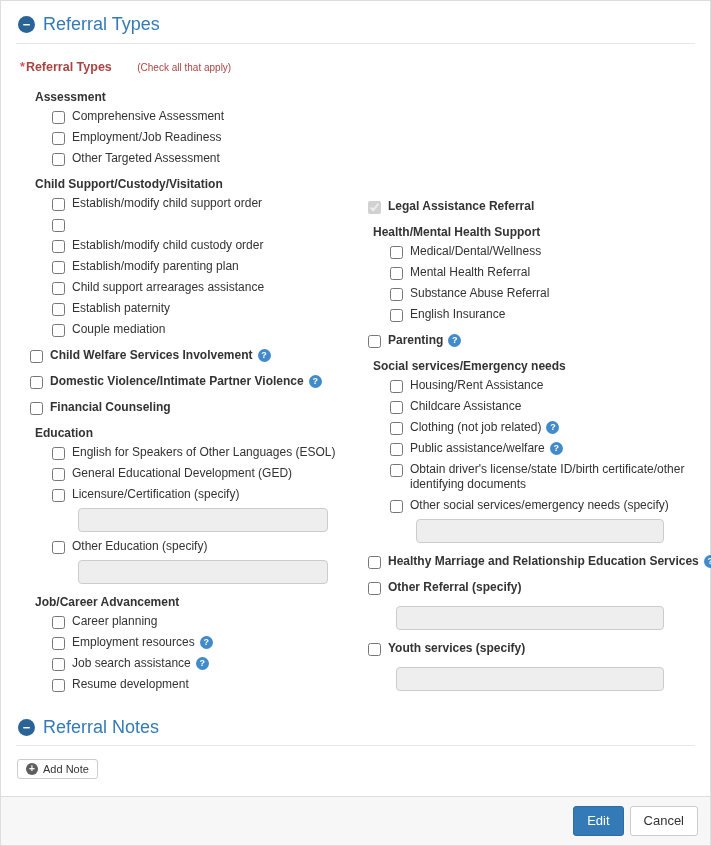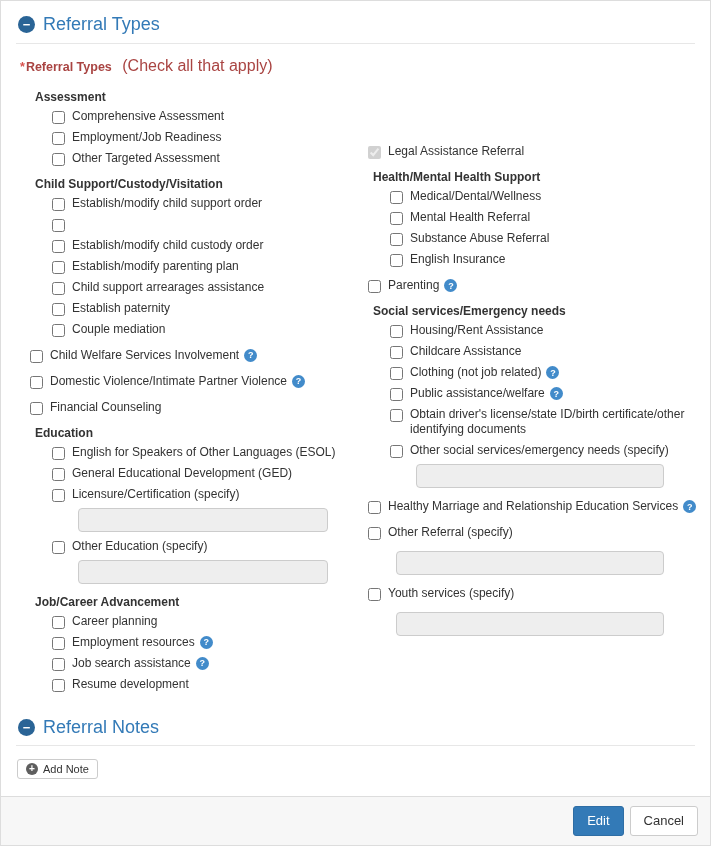--- a/index.html
+++ b/index.html
@@ -5,31 +5,31 @@
   *{box-sizing:border-box;margin:0;padding:0}
   body{font-family:"Liberation Sans",sans-serif;color:#333;background:#fff}
   .page{width:711px;min-height:846px;background:#fff;border:1px solid #ddd;display:flex;flex-direction:column}
   .content{padding:6px 15px 0;flex:1 0 auto}
   .section-header{display:flex;align-items:center;padding:7px 2px 8px;border-bottom:1px solid #e7e7e7}
   .collapse-icon{width:17px;height:17px;min-width:17px;border-radius:50%;background:#2a6496;color:#fff;display:inline-flex;align-items:center;justify-content:center;font-size:13px;font-weight:700;line-height:1;cursor:pointer;user-select:none}
   .section-title{color:#337ab7;font-size:18px;margin-left:8px;line-height:1.15}
   .required-row{margin:13px 0 4px 4px}
   .req-star{color:#d9534f;font-weight:700;font-size:12.5px;margin-right:1px}
   .req-label{color:#a94442;font-weight:700;font-size:12.5px}
-  .req-hint{color:#a94442;font-size:16px;margin-left:6px}
-  .columns{display:flex;align-items:center;padding-left:14px}
+  .req-hint{color:#a94442;font-size:10px;margin-left:21px}
+  .columns{display:flex;align-items:flex-end;padding-left:14px}
   .col-left{flex:0 0 338px;max-width:338px}
   .col-right{flex:1 1 auto;min-width:0}
   .group{margin-top:11px}
   .group-heading{font-weight:700;font-size:12px;margin:0 0 5px 5px}
   .cb-row{display:flex;align-items:flex-start;margin:0 0 6px 22px;cursor:pointer}
   .cb-row input[type=checkbox]{margin:2px 7px 0 0;flex:0 0 auto;width:13px;height:13px}
   .lbl{font-size:12px;line-height:15px}
   .standalone{margin:11px 0 11px 0}
-  .standalone .lbl{font-weight:400}
+  .standalone .lbl{font-weight:700}
   .help-icon{width:13px;height:13px;min-width:13px;border-radius:50%;background:#428bca;color:#fff;font-size:9px;font-weight:700;display:inline-flex;align-items:center;justify-content:center;margin:1px 0 0 5px;cursor:pointer;user-select:none}
   .specify-row{margin:1px 0 7px 48px}
   .specify-row.top-level{margin-left:28px}
   .specify-input{height:24px;background:#eee;border:1px solid #ccc;border-radius:4px;padding:2px 8px;font-family:inherit;font-size:12px;color:#555}
   .w-left{width:250px}
   .w-right-child{width:248px}
   .w-right-top{width:268px}
   .nowrap{white-space:nowrap}
   .notes-header{margin-top:12px}
   .notes-body{padding:12px 0 16px 1px}

